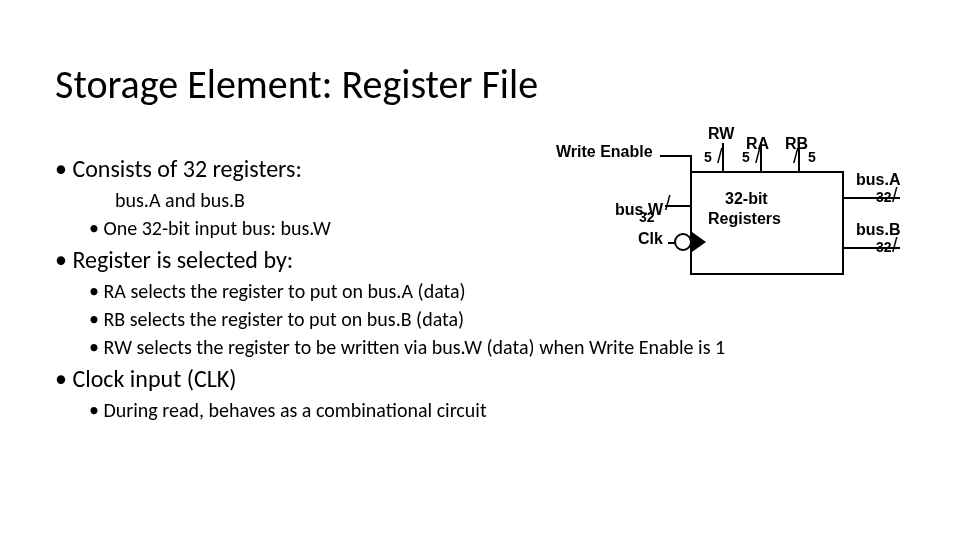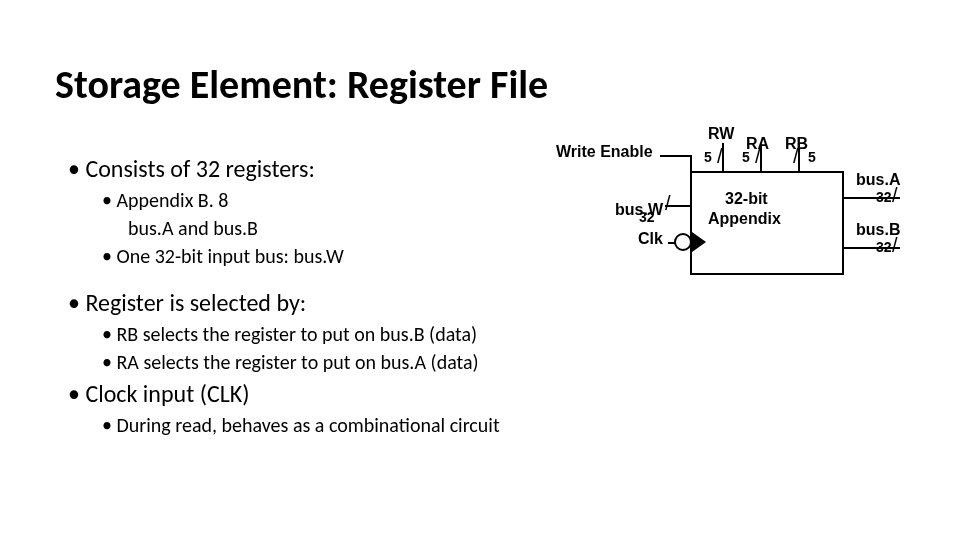--- a/index.html
+++ b/index.html
@@ -1,20 +1,20 @@
 <!DOCTYPE html>
 <html><head>
 <meta charset="utf-8">
 <style>
   html,body{margin:0;padding:0;background:#fff;font-family:Calibri,Arial,sans-serif;color:#000}
   .slide{position:relative;width:960px;height:540px;overflow:hidden}
 
-  .title{position:absolute;left:55px;top:60px;font-size:40px;font-weight:700}
+  .title{position:absolute;left:55px;top:60px;font-size:40px;font-weight:400}
 
-  .body{position:absolute;left:68px;top:150px;width:560px;font-size:24px;line-height:1.25}
+  .body{position:absolute;left:55px;top:150px;width:560px;font-size:24px;line-height:1.25}
   .lvl1{margin:4px 0}
   .lvl1::before{content:"• ";}
   .lvl2{margin:3px 0 3px 34px;font-size:20px}
   .lvl2::before{content:"• ";}
   .lvl2b{margin:0 0 3px 60px;font-size:20px}
 
   
   .diagram{position:absolute;left:560px;top:125px;width:380px;height:180px;font-family:Arial,Helvetica,sans-serif;font-weight:700;font-size:16px}
   .d{position:absolute}
   .box{border:2px solid #000}
@@ -28,37 +28,37 @@
 </style>
 </head>
 <body>
 
 <div class="slide">
 
   <div class="title">Storage Element: Register File</div>
 
   <div class="body">
     <div class="lvl1">Consists of 32 registers:</div>
-    <div class="lvl2">Appendix B. 8</div>
     <div class="lvl2b">bus.A and bus.B</div>
     <div class="lvl2">One 32-bit input bus: bus.W</div>
 
-    <div class="lvl1" style="margin-top:19px">Register is selected by:</div>
+    <div class="lvl1" style="margin-top:4px">Register is selected by:</div>
+    <div class="lvl2">RA selects the register to put on bus.A (data)</div>
     <div class="lvl2">RB selects the register to put on bus.B (data)</div>
-    <div class="lvl2">RA selects the register to put on bus.A (data)</div>
+    <div class="lvl2" style="width:770px">RW selects the register to be  written via bus.W (data) when Write Enable is 1</div>
 
     <div class="lvl1" style="">Clock input (CLK)</div>
     <div class="lvl2">During read, behaves as a combinational circuit</div>
   </div>
 
   <div class="diagram">
 
     <div class="d box" style="left:130px;top:46px;width:150px;height:100px"></div>
     <div class="d" style="left:165px;top:65px">32-bit</div>
-    <div class="d" style="left:148px;top:85px">Appendix</div>
+    <div class="d" style="left:148px;top:85px">Registers</div>
 
     <div class="d" style="left:-4px;top:18px">Write Enable</div>
     <div class="d wire-h" style="left:100px;top:30px;width:30px"></div>
     <div class="d wire-v" style="left:130px;top:30px;height:16px"></div>
 
     <div class="d" style="left:148px;top:0">RW</div>
     <div class="d" style="left:186px;top:10px">RA</div>
     <div class="d" style="left:225px;top:10px">RB</div>
 
     <div class="d wire-v" style="left:162px;top:18px;height:28px"></div>

